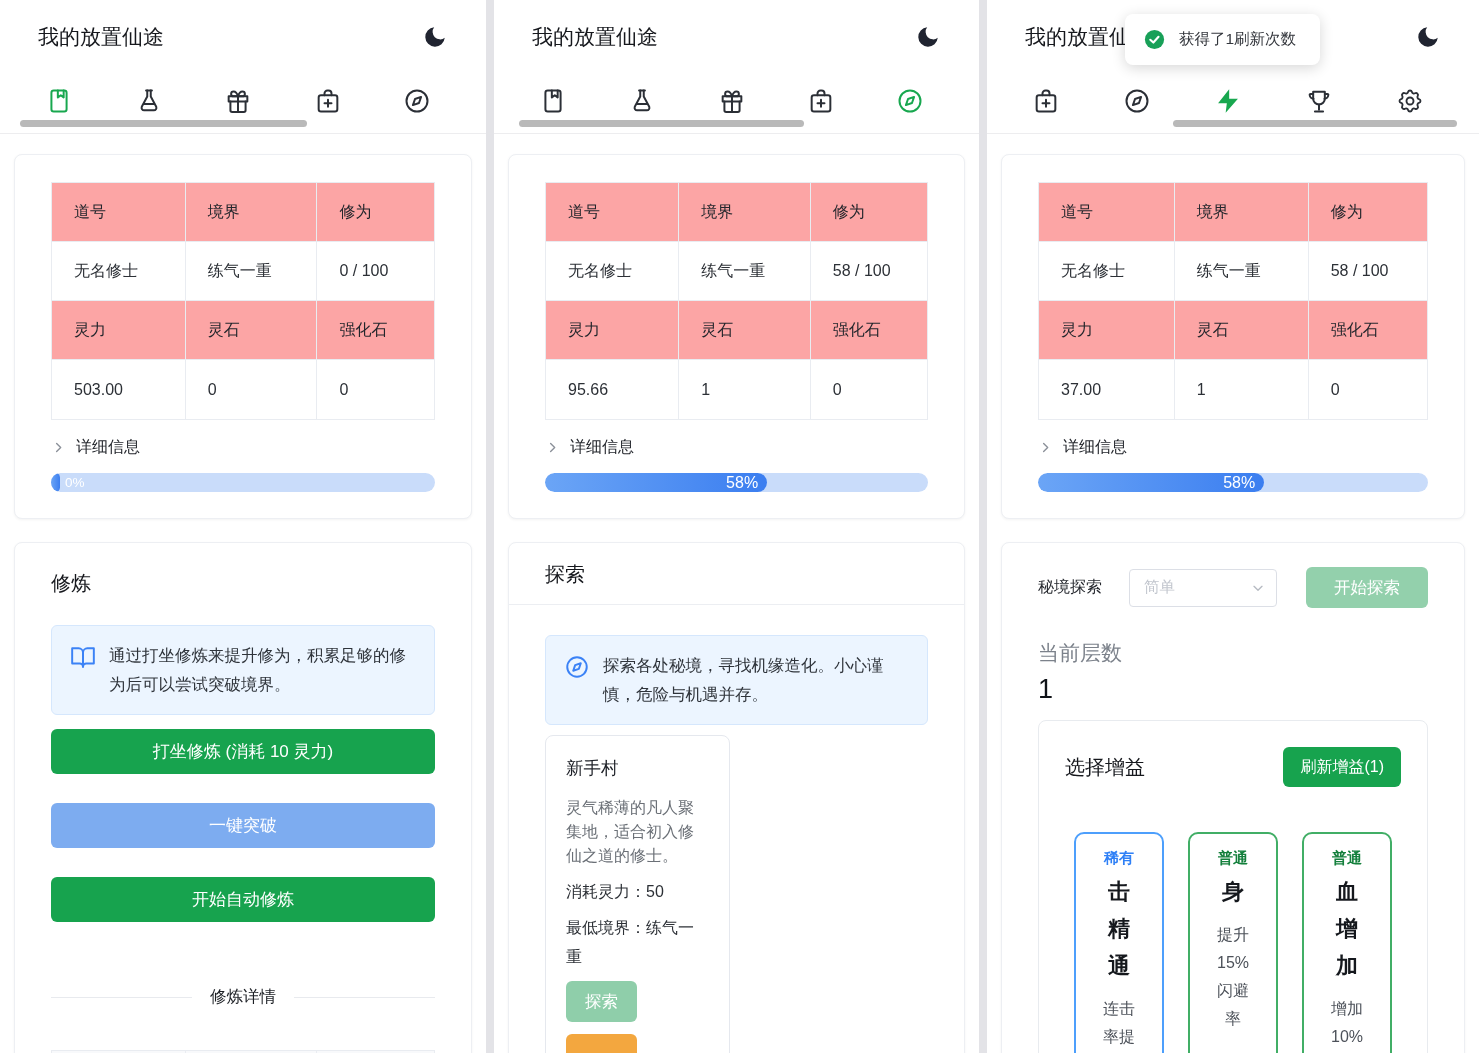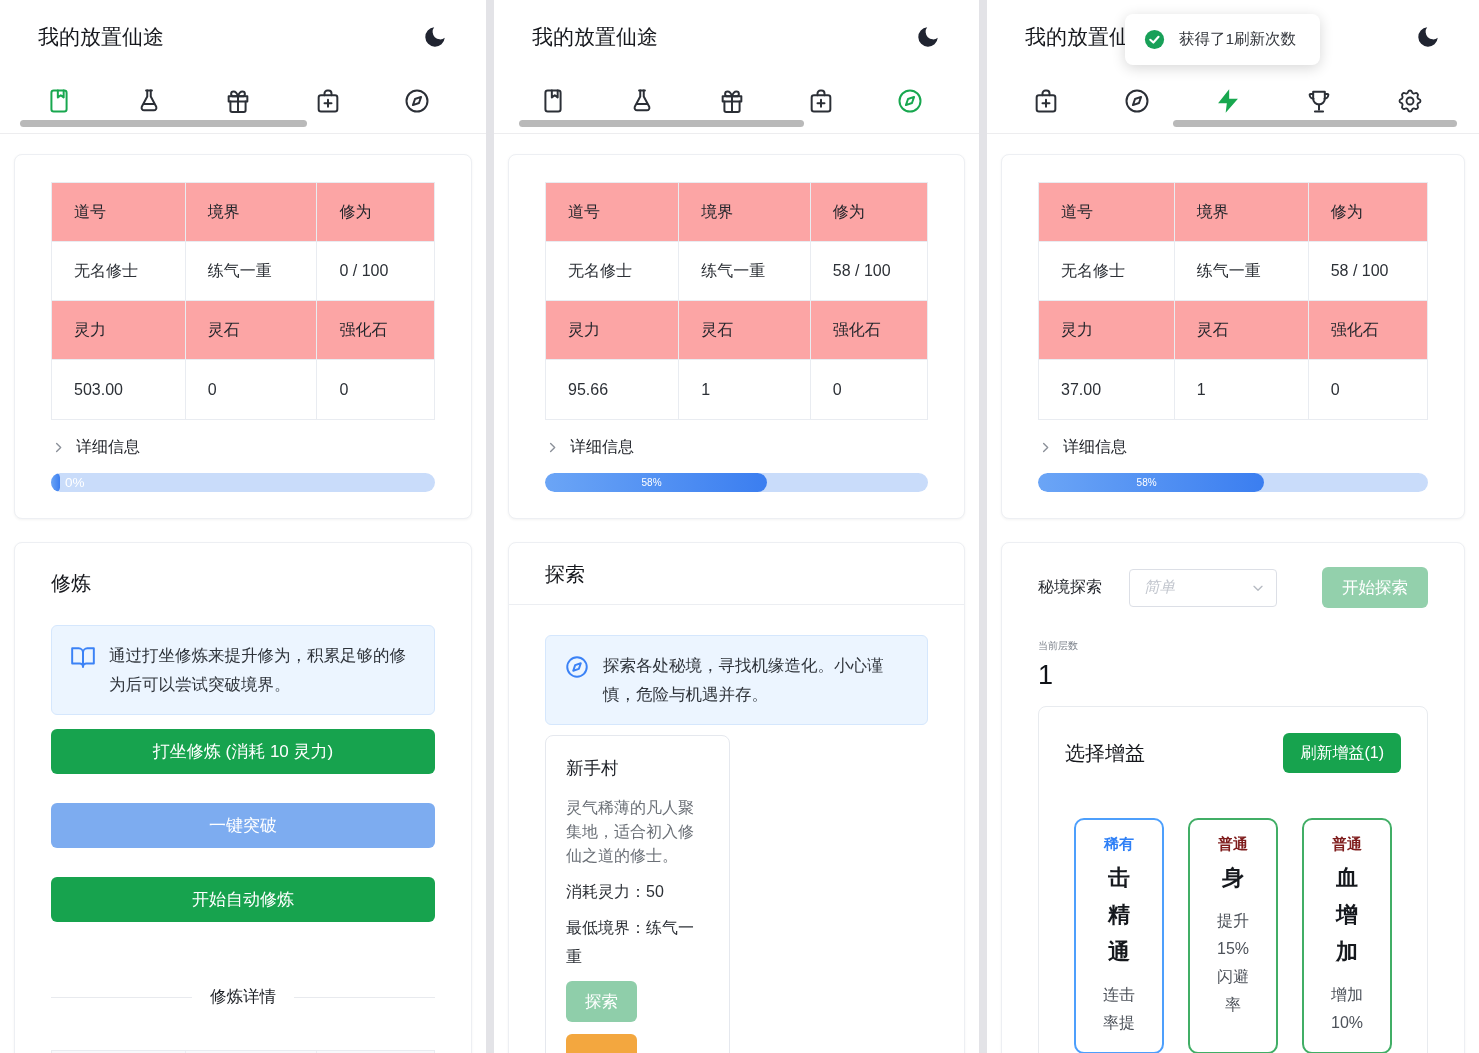--- a/index.html
+++ b/index.html
@@ -37,21 +37,21 @@
 
   .stat-table { display:grid; grid-template-columns:35% 34.5% 30.5%; border:1px solid #e9ecf1; }
   .cell { height:59px; display:flex; align-items:center; padding-left:22px; font-size:16px; border-right:1px solid #e9ecf1; border-bottom:1px solid #e9ecf1; color:#2c3036; }
   .cell:nth-child(3n) { border-right:none; }
   .cell:nth-child(n+10) { border-bottom:none; }
   .cell.h { background:#fca5a5; color:#23262c; }
 
   .details { display:flex; align-items:center; gap:10px; margin-top:17px; font-size:16px; color:#23262c; cursor:pointer; background:none; border:none; font-family:inherit; }
 
   .progress { margin-top:15px; height:19px; border-radius:10px; background:#c9dcfa; position:relative; overflow:hidden; }
-  .fill { height:100%; border-radius:10px; background:linear-gradient(90deg,#6ba5f6,#3b7ef0); display:flex; align-items:center; justify-content:center; color:#fff; font-size:10px; padding-right:9px; overflow:hidden; white-space:nowrap; }
+  .fill { height:100%; border-radius:10px; background:linear-gradient(90deg,#6ba5f6,#3b7ef0); display:flex; align-items:center; justify-content:flex-end; color:#fff; font-size:16px; padding-right:9px; overflow:hidden; white-space:nowrap; }
   .zero-label { position:absolute; left:14px; top:0; line-height:19px; color:#fff; font-size:13.5px; }
 
   
   .section-card { margin:23px 14px 0; padding:27px 36px 40px; height:600px; }
   .section-title { font-size:20px; font-weight:400; color:#16181d; }
   .infobox { background:#ecf5ff; border:1px solid #d5e7fd; border-radius:6px; padding:15px 18px; display:flex; gap:13px; font-size:16.5px; line-height:29px; color:#2f343b; margin-top:28px; }
   .infobox svg { flex:0 0 auto; margin-top:3px; }
 
   .btn { display:block; width:100%; height:45px; border:none; border-radius:6px; color:#fff; font-size:17px; font-family:inherit; cursor:pointer; }
   .btn-green { background:#17a34e; }
@@ -76,36 +76,36 @@
   .loc-realm { margin-top:10px; font-size:16px; line-height:29px; color:#2c3036; }
   .loc-btn { display:block; margin-top:10px; width:71px; height:41px; border:none; border-radius:6px; color:#fff; font-size:16.5px; font-family:inherit; cursor:pointer; background:#8fceaa; }
   .loc-btn.orange { margin-top:12px; background:#f3a73f; }
 
   
   .toast { position:absolute; left:138px; top:14px; height:51px; background:#fff; border-radius:8px; box-shadow:0 3px 14px rgba(0,0,0,.16); display:flex; align-items:center; gap:13px; padding:0 24px 0 18px; z-index:5; }
   .toast-text { font-size:15.5px; color:#33363c; white-space:nowrap; }
 
   .realm-card { padding:24px 36px 30px; }
   .realm-row { display:flex; align-items:center; }
-  .select { margin-left:27px; width:148px; height:38px; border:1px solid #dcdfe6; border-radius:4px; background:#fff; display:flex; align-items:center; justify-content:space-between; padding:0 10px 0 14px; cursor:pointer; font-family:inherit;font-style:italic; }
+  .select { margin-left:27px; width:148px; height:38px; border:1px solid #dcdfe6; border-radius:4px; background:#fff; display:flex; align-items:center; justify-content:space-between; padding:0 10px 0 14px; cursor:pointer; font-family:inherit; }
   .select-value { font-size:15.5px; color:#c2c6ce; }
-  .btn-start { margin-left:auto; width:106px; height:41px; border:none; border-radius:6px; background:#93d0ac; color:#fff; font-size:16.5px; font-family:inherit; cursor:pointer; }
-  .floor-label { margin-top:31px; font-size:10px; color:#7c828b; }
+  .btn-start { margin-left:auto; width:122px; height:41px; border:none; border-radius:6px; background:#93d0ac; color:#fff; font-size:16.5px; font-family:inherit; cursor:pointer; }
+  .floor-label { margin-top:31px; font-size:21px; color:#7c828b; }
   .floor-value { margin-top:7px; font-size:27px; color:#101318; }
   .buff-panel { margin-top:15px; border:1px solid #e8ebef; border-radius:8px; padding:26px 26px 40px; }
   .buff-head { display:flex; align-items:center; justify-content:space-between; }
   .buff-heading { font-size:20px; color:#16181d; }
   .btn-refresh { height:40px; padding:10px 17px; border:none; border-radius:6px; background:#17a34e; color:#fff; font-size:16px; font-family:inherit; cursor:pointer; }
   .buff-row { display:flex; justify-content:center; gap:24px; margin-top:45px; align-items:stretch; }
   .buff-card { width:90px; border-radius:10px; padding:15px 4px; text-align:center; cursor:pointer; background:#fff; }
   .buff-blue  { border:2px solid #4d9ffc; }
   .buff-green { border:2px solid #41ae66; }
   .buff-rarity { font-size:15px; font-weight:700; }
   .buff-blue .buff-rarity  { color:#2f80f6; }
-  .buff-green .buff-rarity { color:#7f1d1d; }
+  .buff-green .buff-rarity { color:#15803d; }
   .buff-name { margin-top:5px; font-size:22px; font-weight:700; line-height:37px; color:#15181d; white-space:pre-line; }
   .buff-desc { margin-top:11px; font-size:16px; line-height:28px; color:#4d525a; white-space:pre-line; }
 
   svg { display:block; }
 </style>
 </head>
 <body>
 
 <div class="panel p1">
   <div class="hdr">

